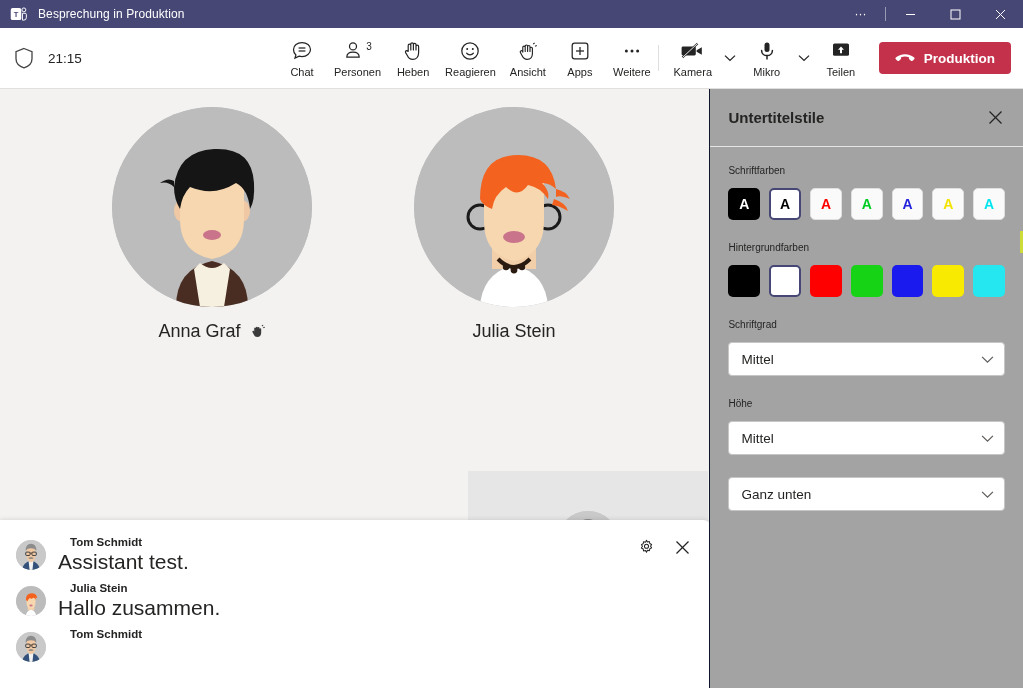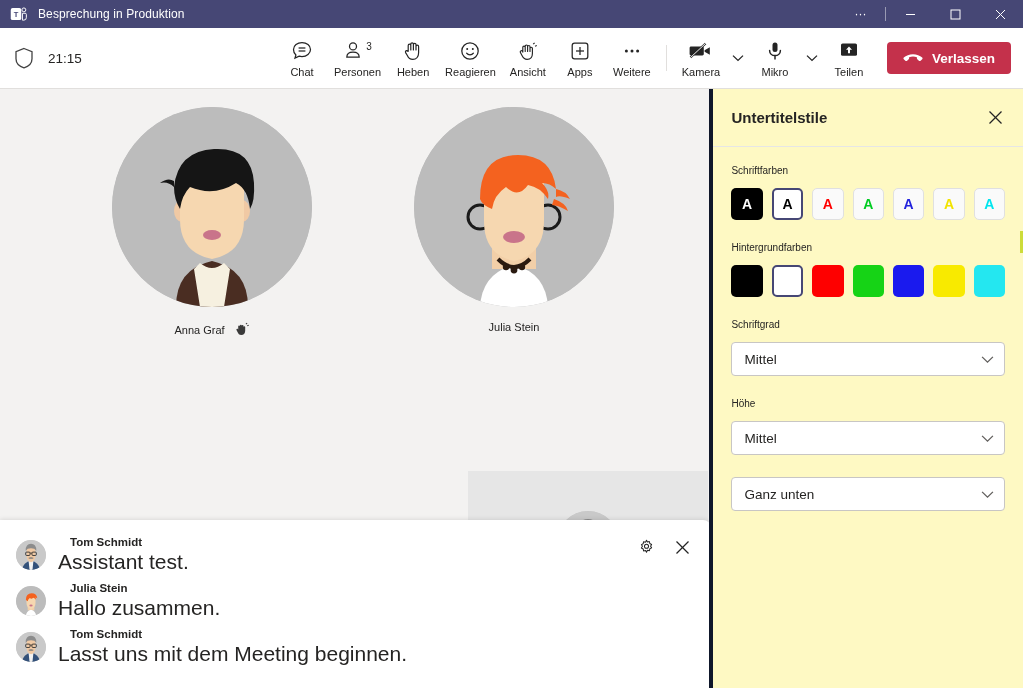--- a/index.html
+++ b/index.html
@@ -62,21 +62,21 @@
   
   .body { display: flex; height: 599px; }
   .stage { width: 715px; height: 599px; background: #f3f2f1; position: relative; }
 
   .tiles { display: flex; gap: 42px; padding: 18px 0 0 112px; }
   .tile { width: 200px; display: flex; flex-direction: column; align-items: center; }
   .tile.t2 { margin-left: 60px; }
   .ava-wrap { width: 200px; height: 200px; border-radius: 50%; overflow: hidden; background: #bcbcbc; }
   .ava-wrap svg { display: block; }
   .tile-name {
-    margin-top: 14px; font-size: 11px; color: #252423;
+    margin-top: 14px; font-size: 18px; color: #252423;
     display: flex; align-items: center; gap: 9px;
   }
   .hand-ic { font-size: 14px; line-height: 1; }
 
   .screen-tile {
     position: absolute; left: 468px; top: 382px; width: 240px; height: 142px;
     background: #e6e6e6; display: flex; align-items: center; justify-content: center;
   }
   .screen-ava { width: 62px; height: 62px; border-radius: 50%; overflow: hidden; background: #c9c9c9; }
 
@@ -91,21 +91,21 @@
   .cap-ibtn {
     width: 26px; height: 26px; display: flex; align-items: center; justify-content: center;
     border-radius: 4px; cursor: pointer;
   }
   .cap-row { display: flex; gap: 12px; padding: 0 16px 8px 16px; }
   .cap-ava { width: 30px; height: 30px; border-radius: 50%; overflow: hidden; background: #c9c9c9; flex: none; margin-top: 4px; }
   .cap-speaker { font-size: 11.5px; color: #252423; font-weight: bold; margin-left: 12px; }
   .cap-text { font-size: 21px; color: #252423; margin-top: 2px; }
 
   
-  .panel { width: 316px; height: 599px; background: #fef9c3; border-left: 4px solid #0f172a;
+  .panel { width: 316px; height: 599px; background: #a3a3a3; border-left: 1px solid #0f172a;
            position: relative; overflow: hidden; }
   .panel-head {
     height: 58px; display: flex; align-items: center; padding: 0 14px 0 18px;
     border-bottom: 1px solid #e6e6e6;
   }
   .panel-title { font-size: 15px; font-weight: bold; color: #252423; }
   .panel-close {
     margin-left: auto; width: 28px; height: 28px; border-radius: 4px; cursor: pointer;
     display: flex; align-items: center; justify-content: center;
   }
@@ -293,21 +293,21 @@
             <path d="M12 6.4 L15 9.8 H13 v3.4 H11 V9.8 H9 Z" fill="#ffffff"></path>
           </svg>
       </span>
       <span class="lb">Teilen</span>
     </div>
 
     <button class="leave">
       <svg width="20" height="13" viewBox="0 0 20 13">
           <path d="M10 2.2c-3.6 0-7 1.3-9.2 3.3-.5.5-.5 1.2 0 1.7l1.6 1.5c.5.4 1.2.4 1.7 0l1.6-1.4c.3-.3.4-.6.4-1V5.2c2.6-.8 5.2-.8 7.8 0v1.1c0 .4.1.7.4 1l1.6 1.4c.5.4 1.2.4 1.7 0l1.6-1.5c.5-.5.5-1.2 0-1.7C17 3.5 13.6 2.2 10 2.2z" fill="#ffffff"></path>
         </svg>
-      <span>Verlassen</span>
+      <span>Produktion</span>
     </button>
   </div>
 </div>
 
 <div class="body">
 
   <div class="stage">
     <div class="tiles">
 
       <div class="tile">
@@ -439,21 +439,20 @@
               <path d="M22 18 q9 -8 18 0 v14 q0 12 -9 14 q-9 -2 -9 -14 z" fill="#f0c9a4"></path>
               <path d="M20 22 q0 -14 11 -14 q11 0 11 14 q-3 -5 -11 -5 q-8 0 -11 5 z" fill="#8c8c8c"></path>
               <rect x="20" y="25" width="9" height="7" rx="2" fill="none" stroke="#2a2a2a" stroke-width="1.8"></rect>
               <rect x="33" y="25" width="9" height="7" rx="2" fill="none" stroke="#2a2a2a" stroke-width="1.8"></rect>
               <line x1="29" y1="27" x2="33" y2="27" stroke="#2a2a2a" stroke-width="1.5"></line>
               <path d="M25 37 q6 -3 12 0 q-6 4 -12 0z" fill="#7a7a7a"></path>
             </svg>
         </div>
         <div>
           <div class="cap-speaker">Tom Schmidt</div>
-          <div class="cap-text">Lasst uns mit dem Meeting beginnen.</div>
         </div>
       </div>
     </div>
   </div>
 
   <div class="panel">
     <div class="panel-head">
       <span class="panel-title">Untertitelstile</span>
       <div class="panel-close">
         <svg width="15" height="15" viewBox="0 0 15 15">

